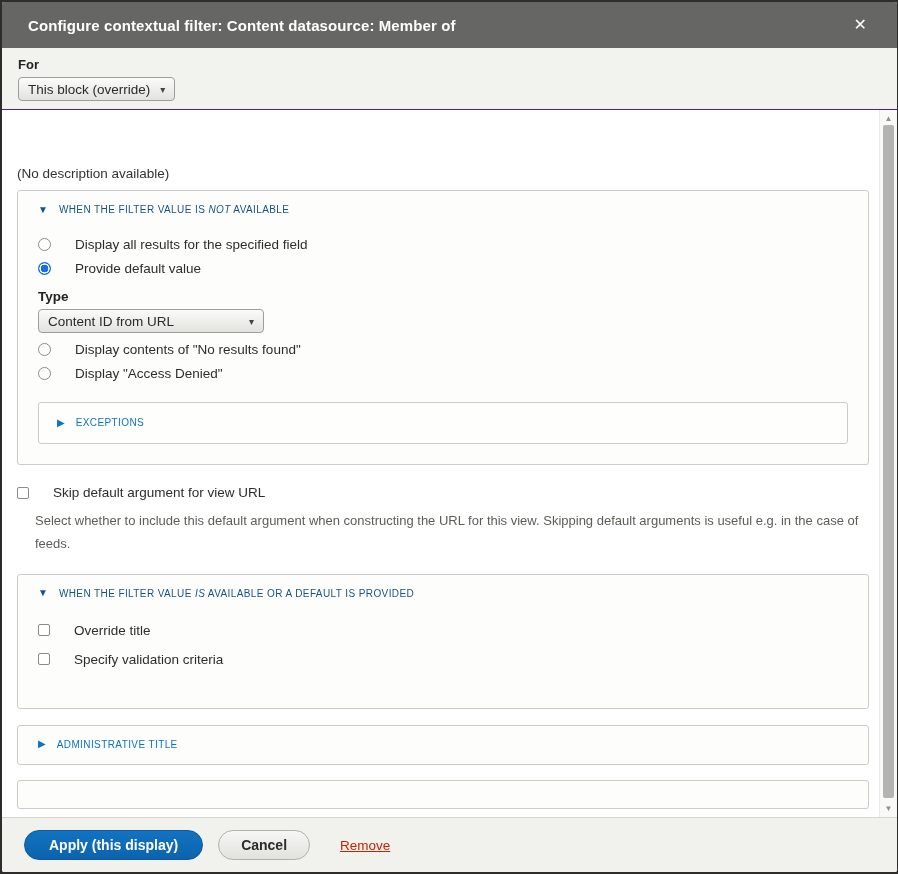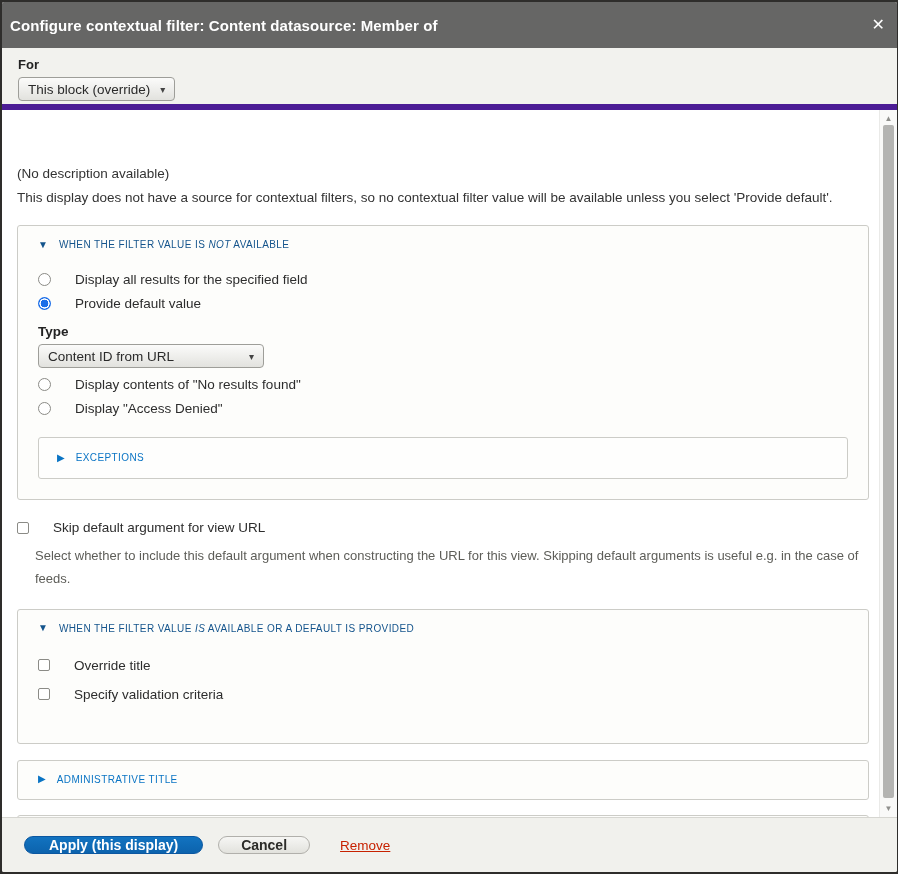--- a/index.html
+++ b/index.html
@@ -15,32 +15,32 @@
     position:absolute; top:2px; left:2px; right:1px; bottom:2px;
     background:#fff; border-radius:2px;
     display:flex; flex-direction:column;
     overflow:hidden;
   }
   
   .titlebar {
     height:46px; flex:0 0 46px;
     background:#666665; color:#fff;
     display:flex; align-items:center;
-    padding:0 8px;
+    padding:0 26px;
   }
   .titlebar .title { font-size:15px; font-weight:bold; letter-spacing:0.1px; flex:1; }
   .titlebar .close {
     font-size:16px; font-weight:bold; cursor:pointer; line-height:1;
     padding:2px 4px;
   }
   
   .for-section {
     flex:0 0 62px;
     background:#f2f2ee;
-    border-bottom:6px solid #4c1d95;
+    border-bottom:1px solid #4c1d95;
     padding:9px 16px 0 16px;
   }
   .for-label { font-size:13px; font-weight:bold; color:#232323; margin-bottom:5px; }
   .selectbox {
     display:inline-flex; align-items:center; justify-content:space-between;
     height:24px; padding:0 9px;
     background:linear-gradient(#fbfbfa,#e2e2de);
     border:1px solid #9e9e99; border-radius:4px;
     font-size:13.5px; color:#2a2a2a; cursor:pointer;
     gap:10px;
@@ -109,21 +109,21 @@
   }
   
   .footer {
     flex:0 0 55px;
     background:#f1f1ed; border-top:1px solid #d6d6d1;
     display:flex; align-items:center; padding:0 22px;
   }
   .btn {
     display:inline-flex; align-items:center; justify-content:center;
     border-radius:17px; font-size:14px; font-weight:bold; cursor:pointer;
-    height:18px; padding:0 24px;
+    height:30px; padding:0 24px;
   }
   .btn-primary {
     background:linear-gradient(#1273c0,#0c63ad);
     border:1px solid #0b5染a0; border:1px solid #0b57a0;
     color:#fff;
   }
   .btn-cancel {
     background:linear-gradient(#f6f6f4,#e2e2dd);
     border:1px solid #b1b0ab; color:#2b2b28;
     margin-left:15px; padding:0 22px;
@@ -148,21 +148,20 @@
     <div class="selectbox">
       <span>This block (override)</span>
       <span class="sel-arrow">▾</span>
     </div>
   </div>
 
   <div class="content">
     <div class="scrollpane">
 
       <p class="nodesc">(No description available)</p>
-      <p class="intro">This display does not have a source for contextual filters, so no contextual filter value will be available unless you select 'Provide default'.</p>
 
       <div class="box fs">
         <div class="legend">
           <span class="arrow">▼</span>
           <span class="legend-text"><span>WHEN THE FILTER VALUE IS</span> <em>NOT</em> <span>AVAILABLE</span></span>
         </div>
 
         <div class="opts">
           <label class="opt">
             <span class="radio"></span>

